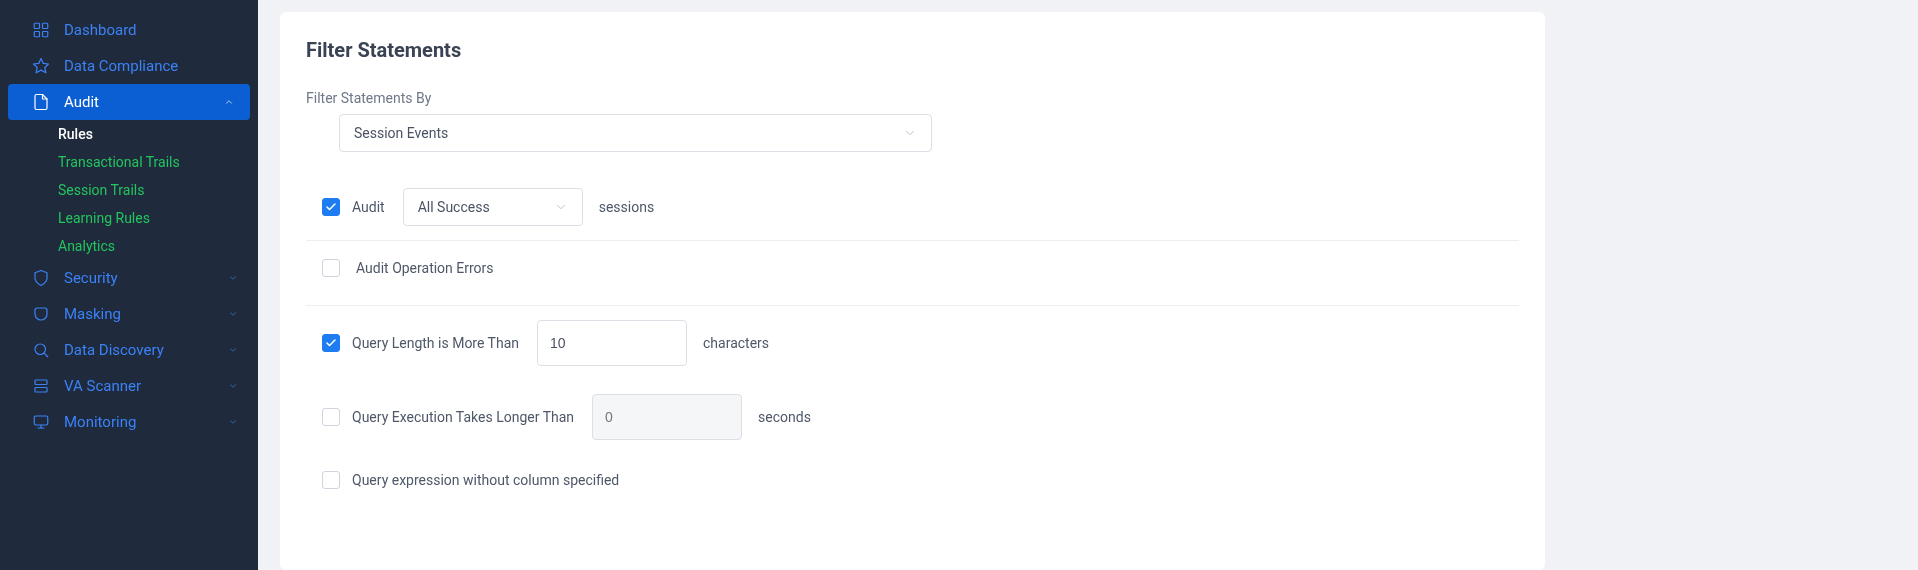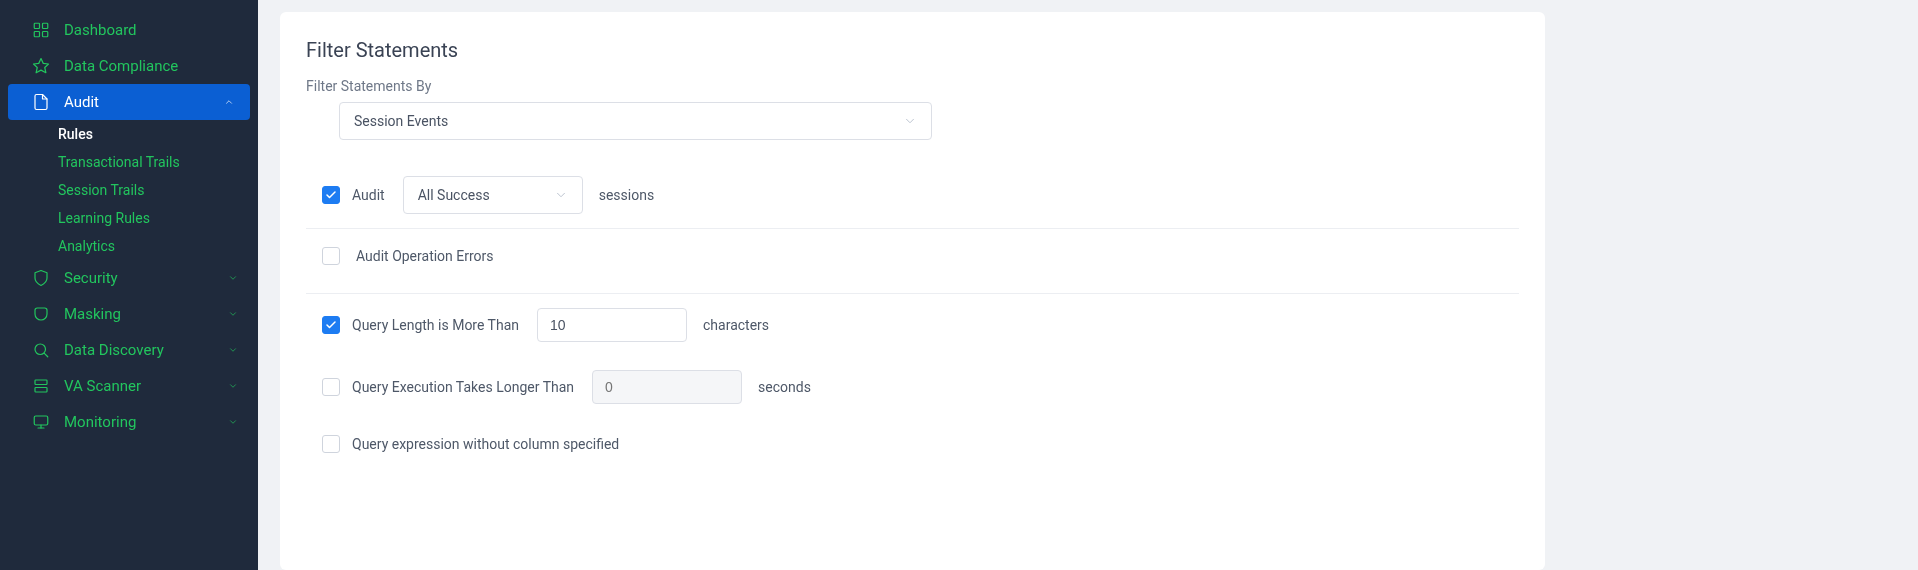--- a/index.html
+++ b/index.html
@@ -18,21 +18,21 @@
   .sidebar {
     width: 258px;
     flex: 0 0 258px;
     background: #1f2a3c;
     padding-top: 12px;
   }
   .nav-item {
     display: flex;
     align-items: center;
     padding: 9px 20px 9px 32px;
-    color: #22c55e;
+    color: #3b82f6;
     cursor: pointer;
     position: relative;
     font-size: 15px;
   }
   .nav-item .nav-icon {
     width: 18px;
     height: 18px;
     margin-right: 14px;
     flex-shrink: 0;
     display: inline-flex;
@@ -76,23 +76,23 @@
     padding: 12px 373px 0 22px;
   }
   .card {
     background: #ffffff;
     border-radius: 6px;
     padding: 26px 26px 0 26px;
     min-height: 558px;
   }
   .card-title {
     font-size: 20px;
-    font-weight: 400;
+    font-weight: 700;
     color: #3a4354;
-    margin-bottom: 16px;
+    margin-bottom: 28px;
   }
   .field-label {
     font-size: 14px;
     color: #6f7888;
     margin-bottom: 8px;
     display: block;
   }
 
   
   .select {
@@ -147,21 +147,21 @@
   .cb.checked svg { display: block; }
   .cb svg { display: none; }
 
   .row-label {
     color: #4e5868;
     font-size: 14px;
   }
 
   .num-input {
     width: 150px;
-    height: 34px;
+    height: 46px;
     border: 1px solid #dcdfe6;
     border-radius: 4px;
     padding: 0 12px;
     font-size: 14px;
     color: #4a5363;
     background: #fff;
   }
   .num-input.disabled {
     background: #f5f6f8;
     color: #a9b0bc;

